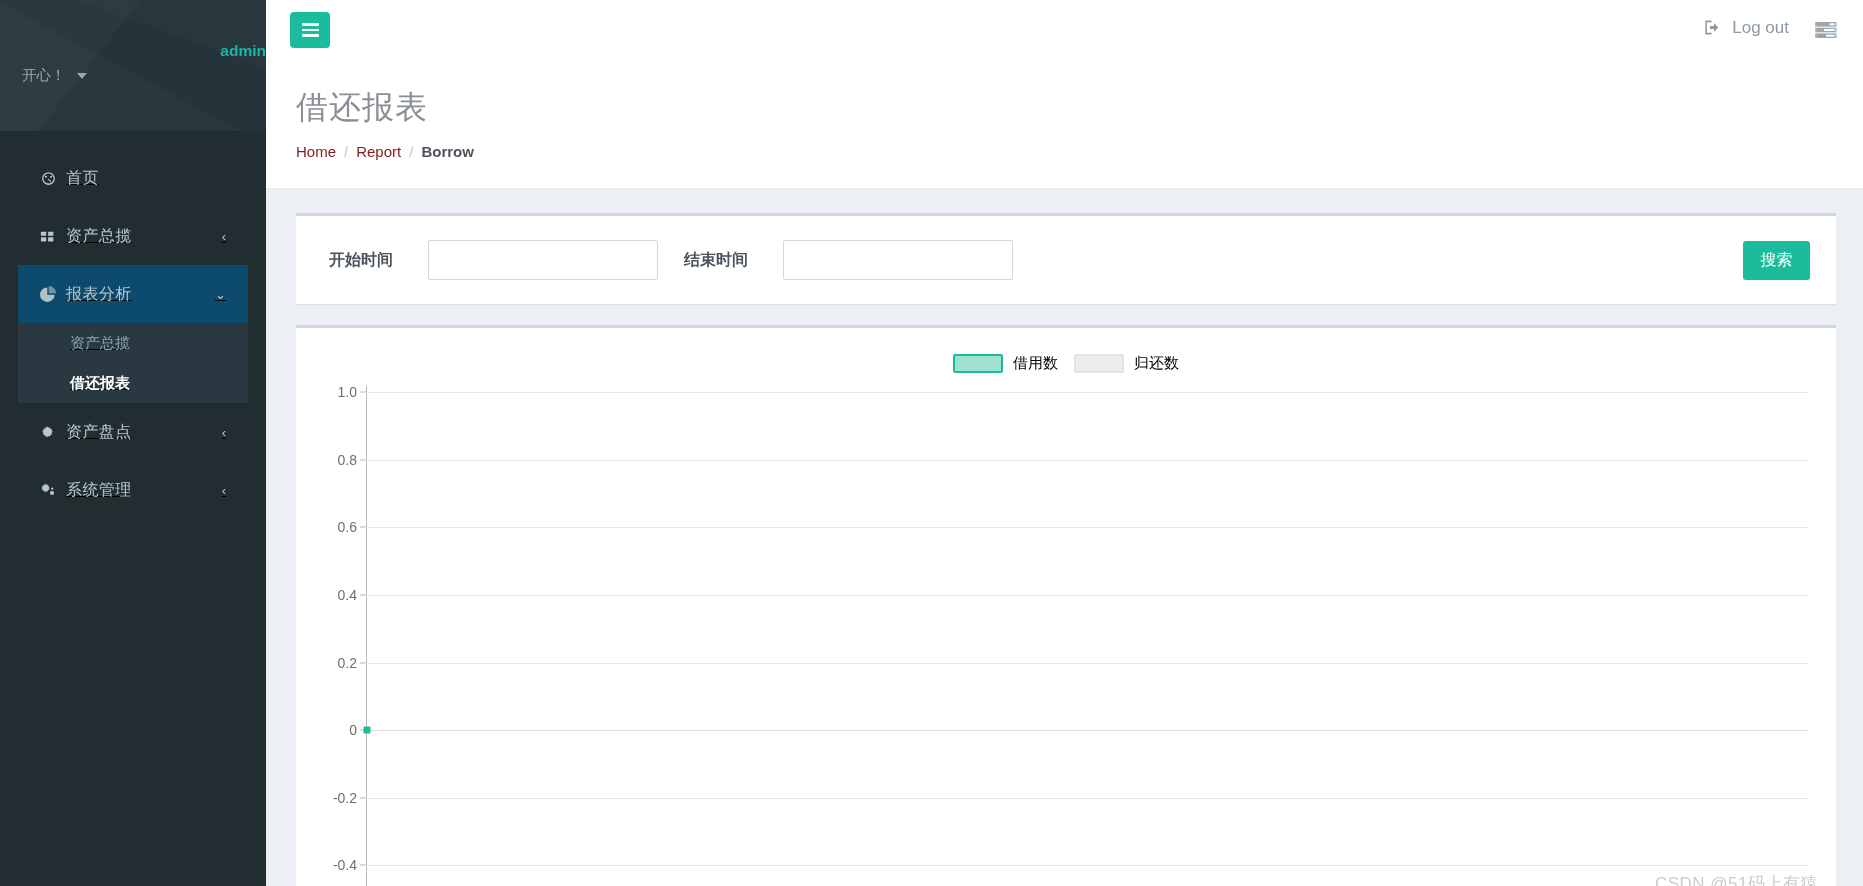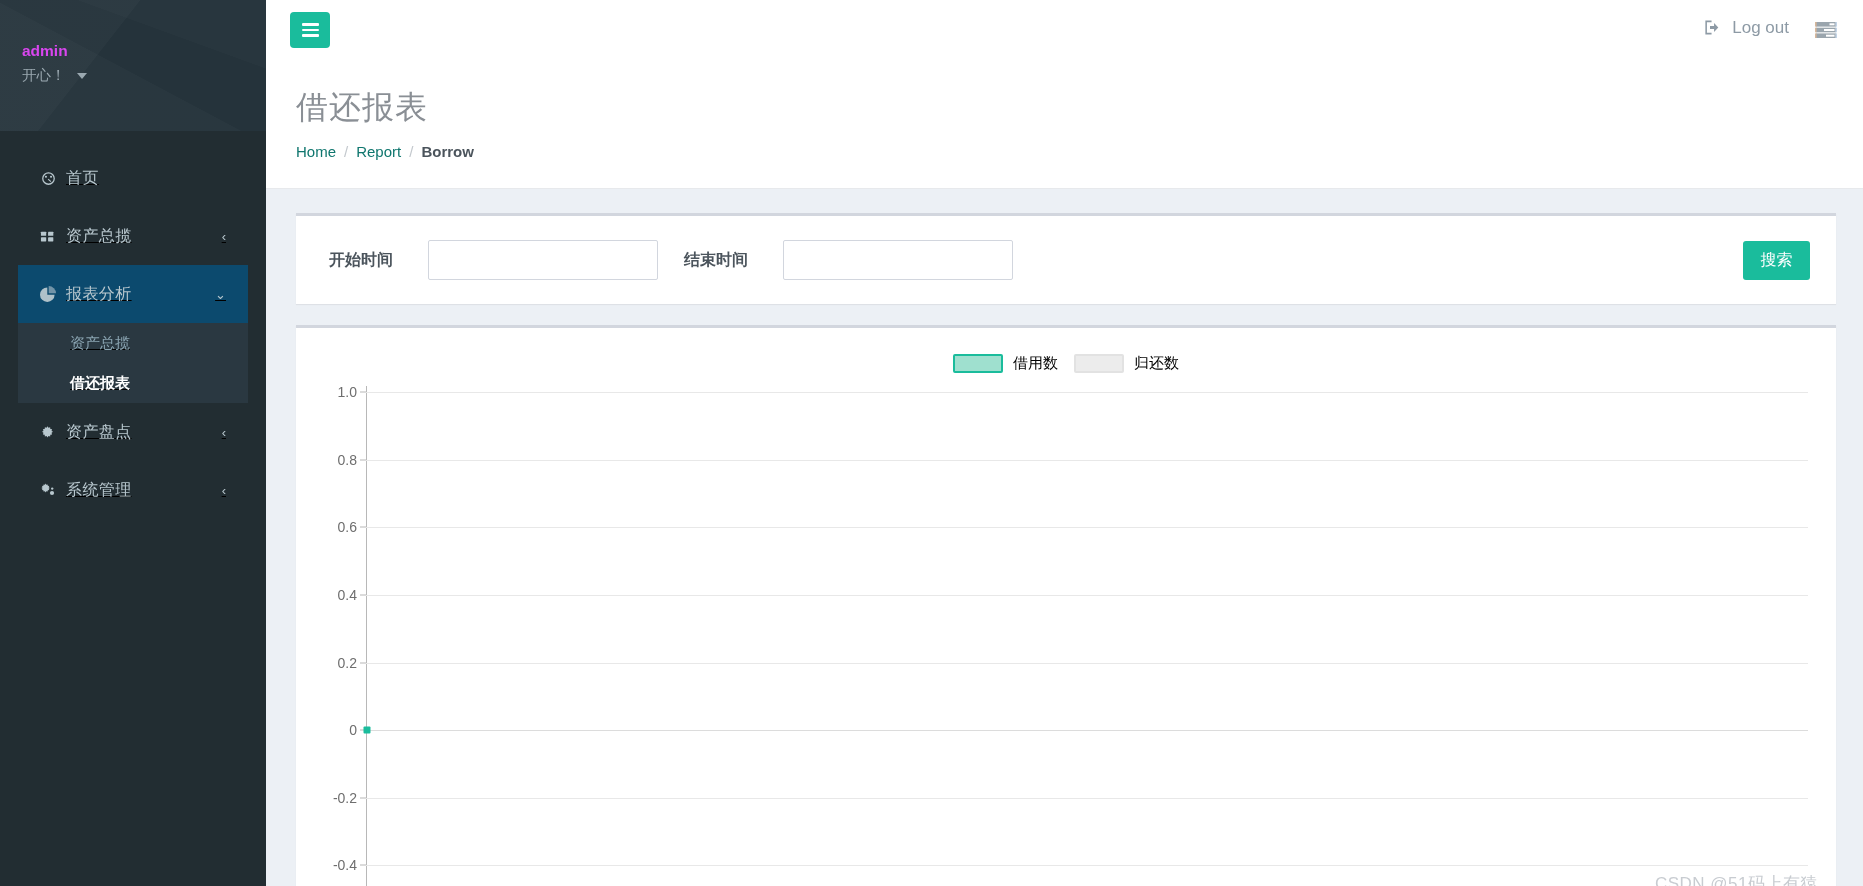--- a/index.html
+++ b/index.html
@@ -28,22 +28,22 @@
   .sb-userpanel::before {
     content: "";
     position: absolute; left: 0; top: 0; right: 0; bottom: 0;
     background:
       linear-gradient(128deg, rgba(255,255,255,0.022) 0%, rgba(255,255,255,0.022) 38%, rgba(0,0,0,0) 38.2%),
       linear-gradient(28deg, rgba(255,255,255,0.018) 0%, rgba(255,255,255,0.018) 47%, rgba(0,0,0,0) 47.2%),
       linear-gradient(200deg, rgba(255,255,255,0.015) 0%, rgba(255,255,255,0.015) 30%, rgba(0,0,0,0) 30.2%);
     pointer-events: none;
   }
   .sb-username {
-    color: #d946ef; font-size: 15.5px; font-weight: bold;
-    line-height: 1.1; position: relative; z-index: 2;
+    color: #14b8a6; font-size: 15.5px; font-weight: bold;
+    line-height: 1.1; position: relative; z-index: 2; text-align: right;
   }
   .sb-status {
     color: #9aa8b0; font-size: 14.5px; margin-top: 7px;
     position: relative; z-index: 2;
     display: flex; align-items: center; gap: 11px;
   }
   .caret-down {
     width: 0; height: 0;
     border-left: 5px solid transparent;
     border-right: 5px solid transparent;
@@ -119,21 +119,21 @@
   }
   #page-title {
     color: #8a8f95; font-size: 32px; font-weight: normal;
     margin: 0; line-height: 1.2; letter-spacing: 1px;
   }
   #breadcrumb {
     margin-top: 17px;
     font-size: 15px; color: #9aa1a9;
     display: flex; align-items: center; gap: 8px;
   }
-  #breadcrumb .crumb { color: #0f766e; cursor: pointer; }
+  #breadcrumb .crumb { color: #7f1d1d; cursor: pointer; }
   #breadcrumb .sep { color: #c3c8cd; }
   #breadcrumb .crumb.current { color: #4b545c; font-weight: bold; cursor: default; }
 
   
   #main {
     position: absolute; left: 266px; top: 189px;
     width: 1597px; height: 697px;
     background: #ecf0f5;
     padding: 24px 27px 0 30px;
     overflow: hidden;

